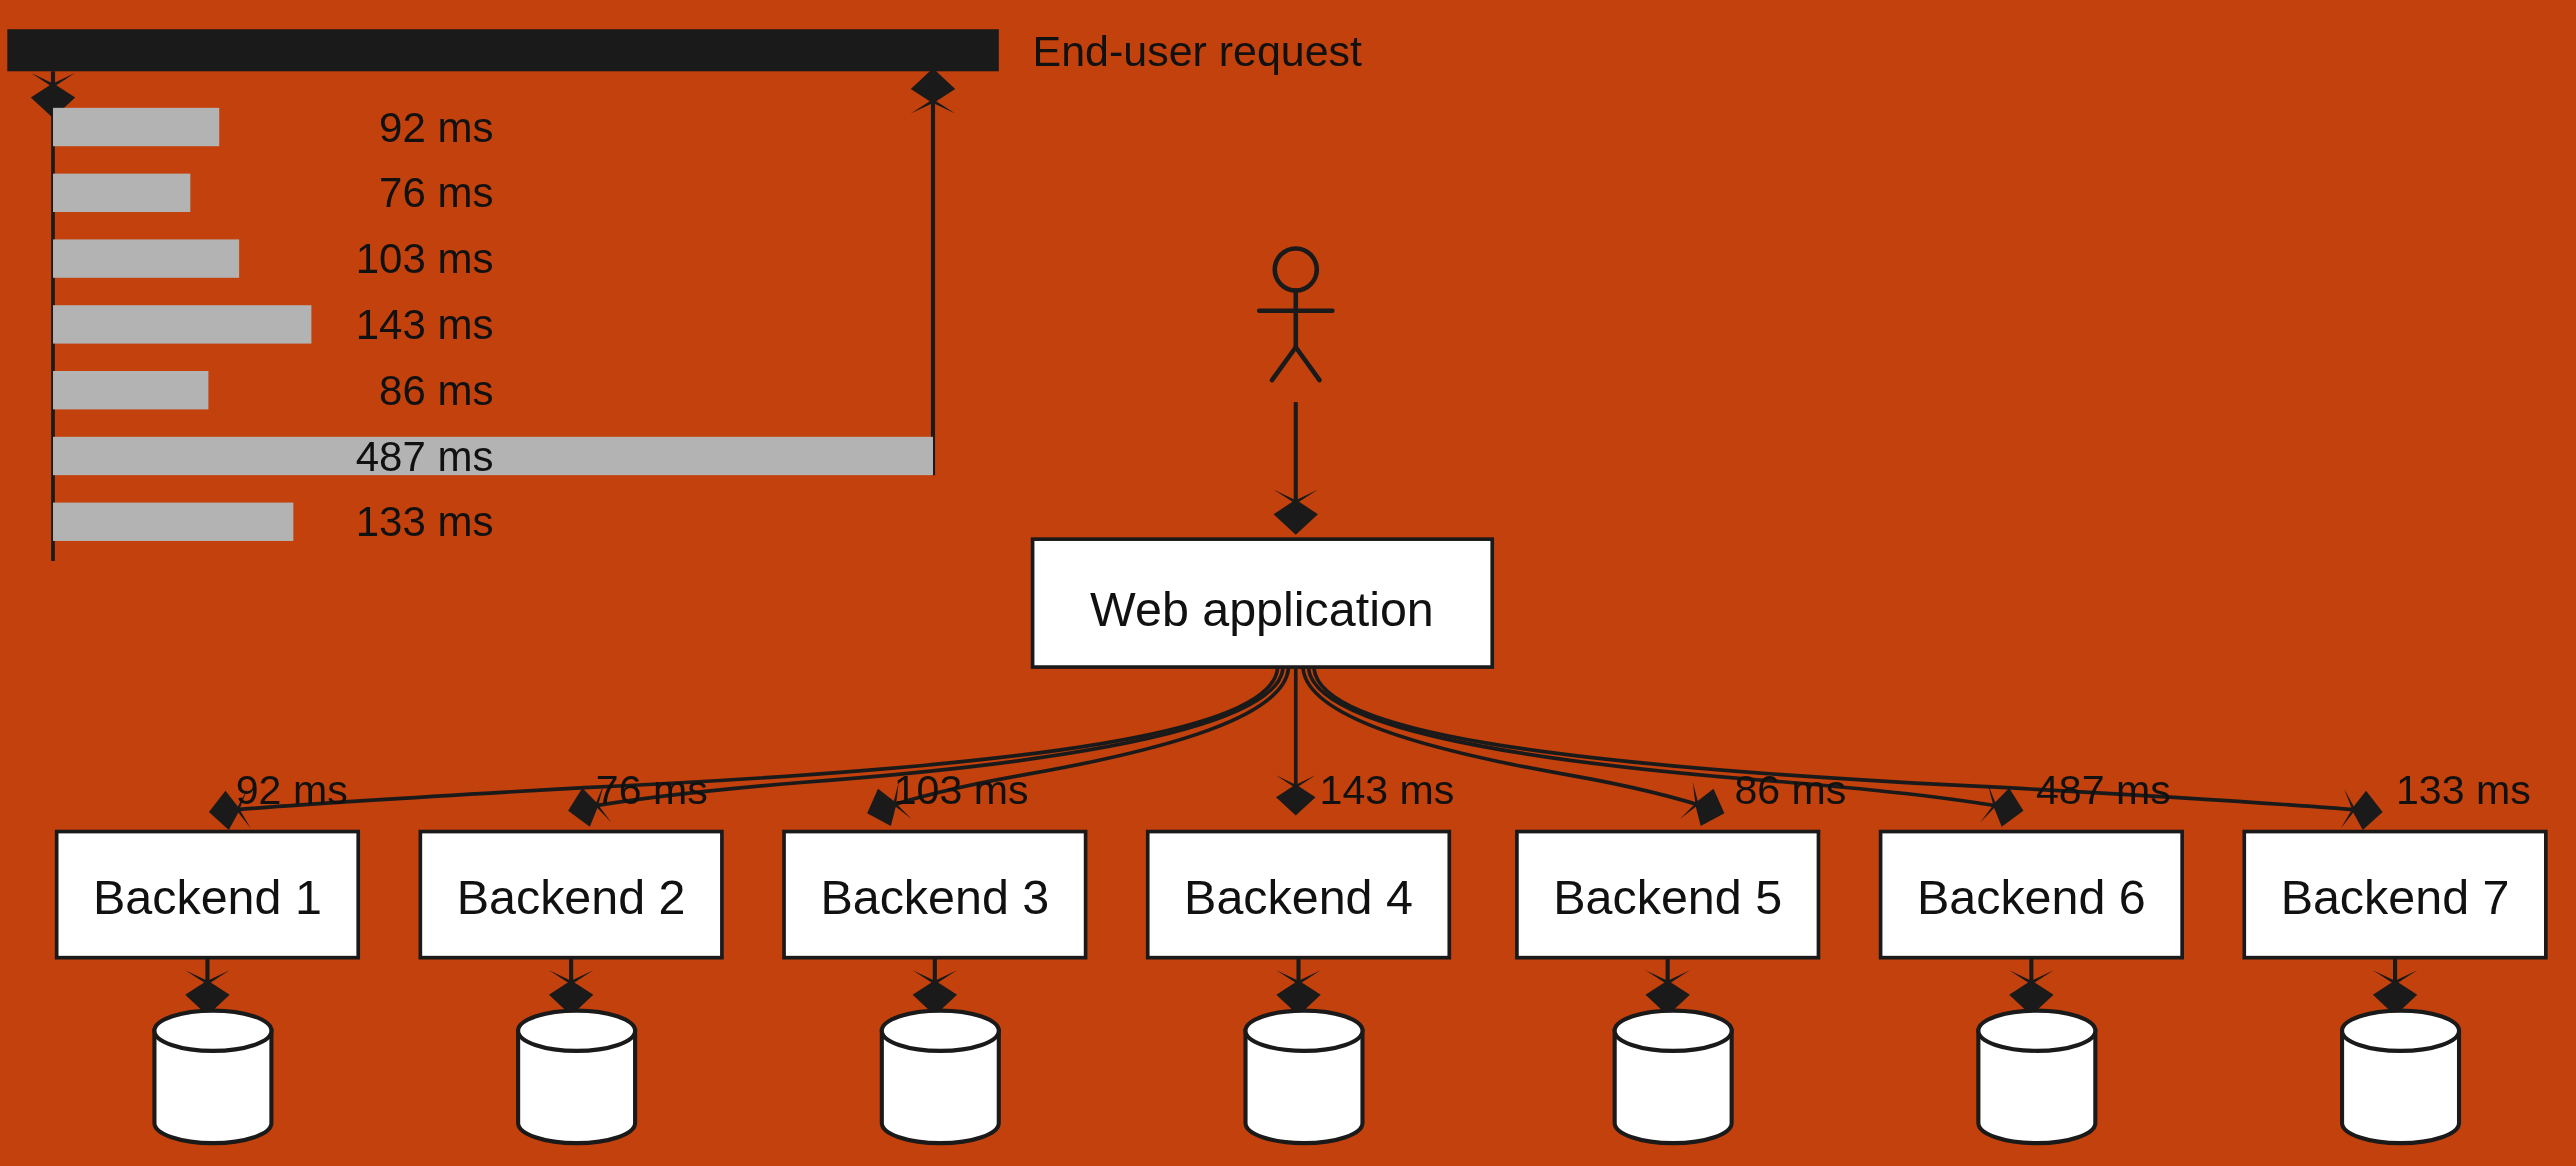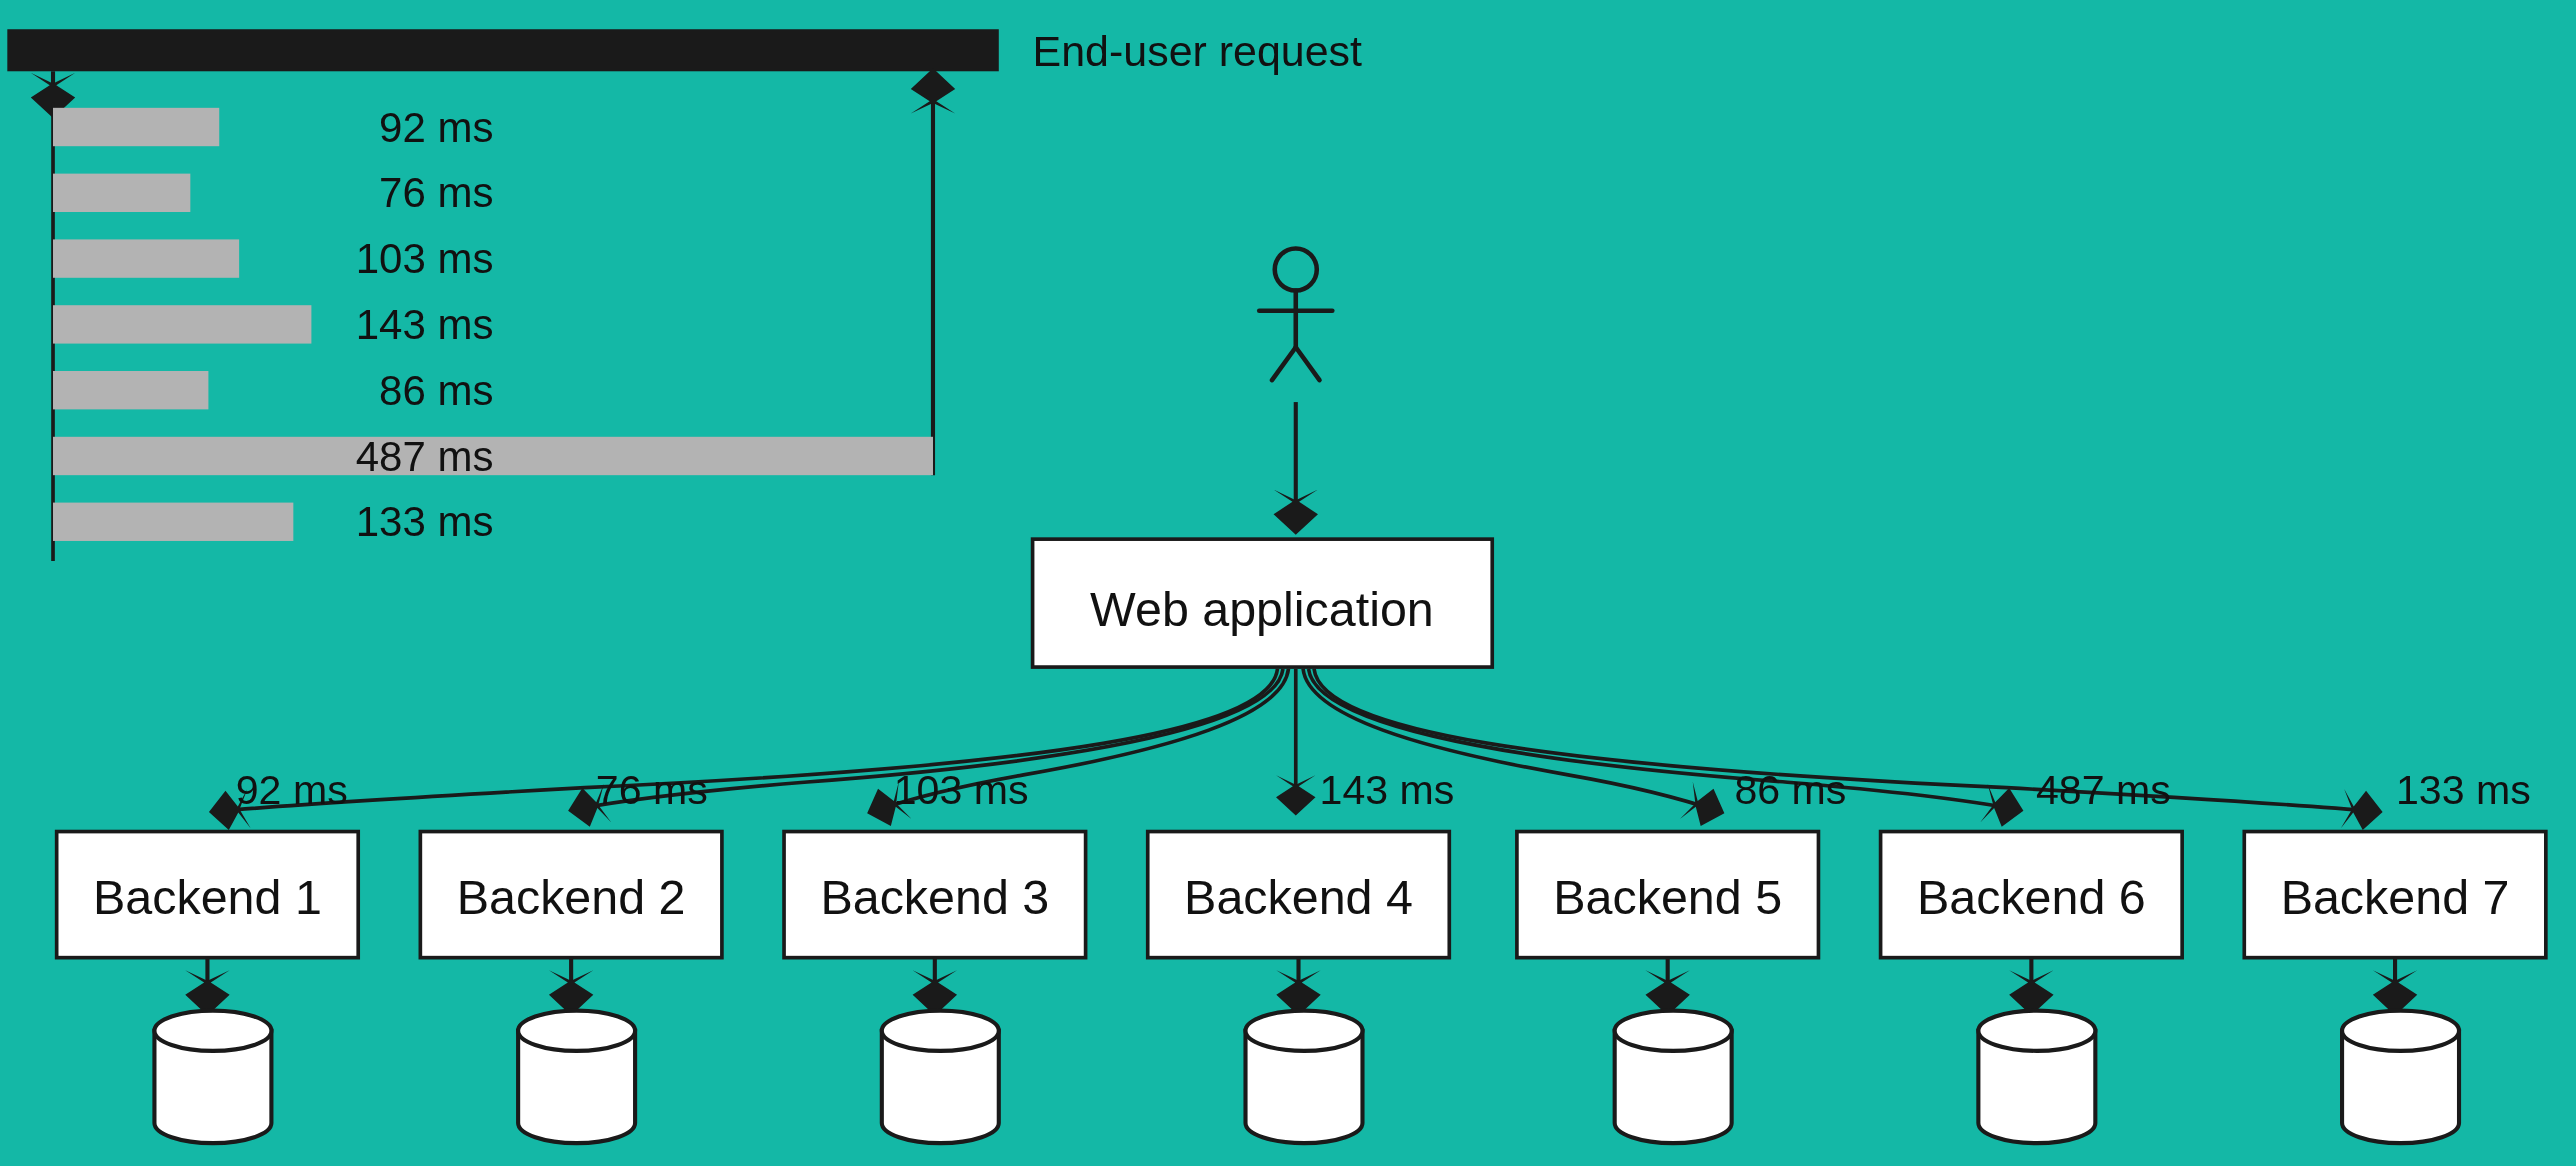--- a/index.html
+++ b/index.html
@@ -1,17 +1,17 @@
 <!DOCTYPE html>
 <html style="font-size:14.6px"><head>
 <meta charset="utf-8">
 <style>
   html,body{margin:0;padding:0;background:#ffffff;}
   body{width:2576px;height:1166px;overflow:hidden;font-family:"Liberation Sans",sans-serif;}
-  #stage{position:relative;width:2576px;height:1166px;background:#14b8a6;}
+  #stage{position:relative;width:2576px;height:1166px;background:#c2410c;}
   svg#diagram{position:absolute;left:0;top:0;width:2576px;height:1166px;}
   .node-box{fill:#ffffff;stroke:#1a1a1a;stroke-width:4;}
   .edge{fill:none;stroke:#1a1a1a;stroke-width:4.5;}
   .edge-thin{fill:none;stroke:#1a1a1a;stroke-width:4;}
   .actor{fill:none;stroke:#1a1a1a;stroke-width:5;stroke-linecap:round;}
   .cyl{fill:#ffffff;stroke:#1a1a1a;stroke-width:4.5;}
   .bar{fill:#b3b3b3;}
   .blackbar{fill:#1a1a1a;}
   .axis{stroke:#1a1a1a;stroke-width:4;fill:none;}
   text{fill:#111111;font-family:"Liberation Sans",sans-serif;}

